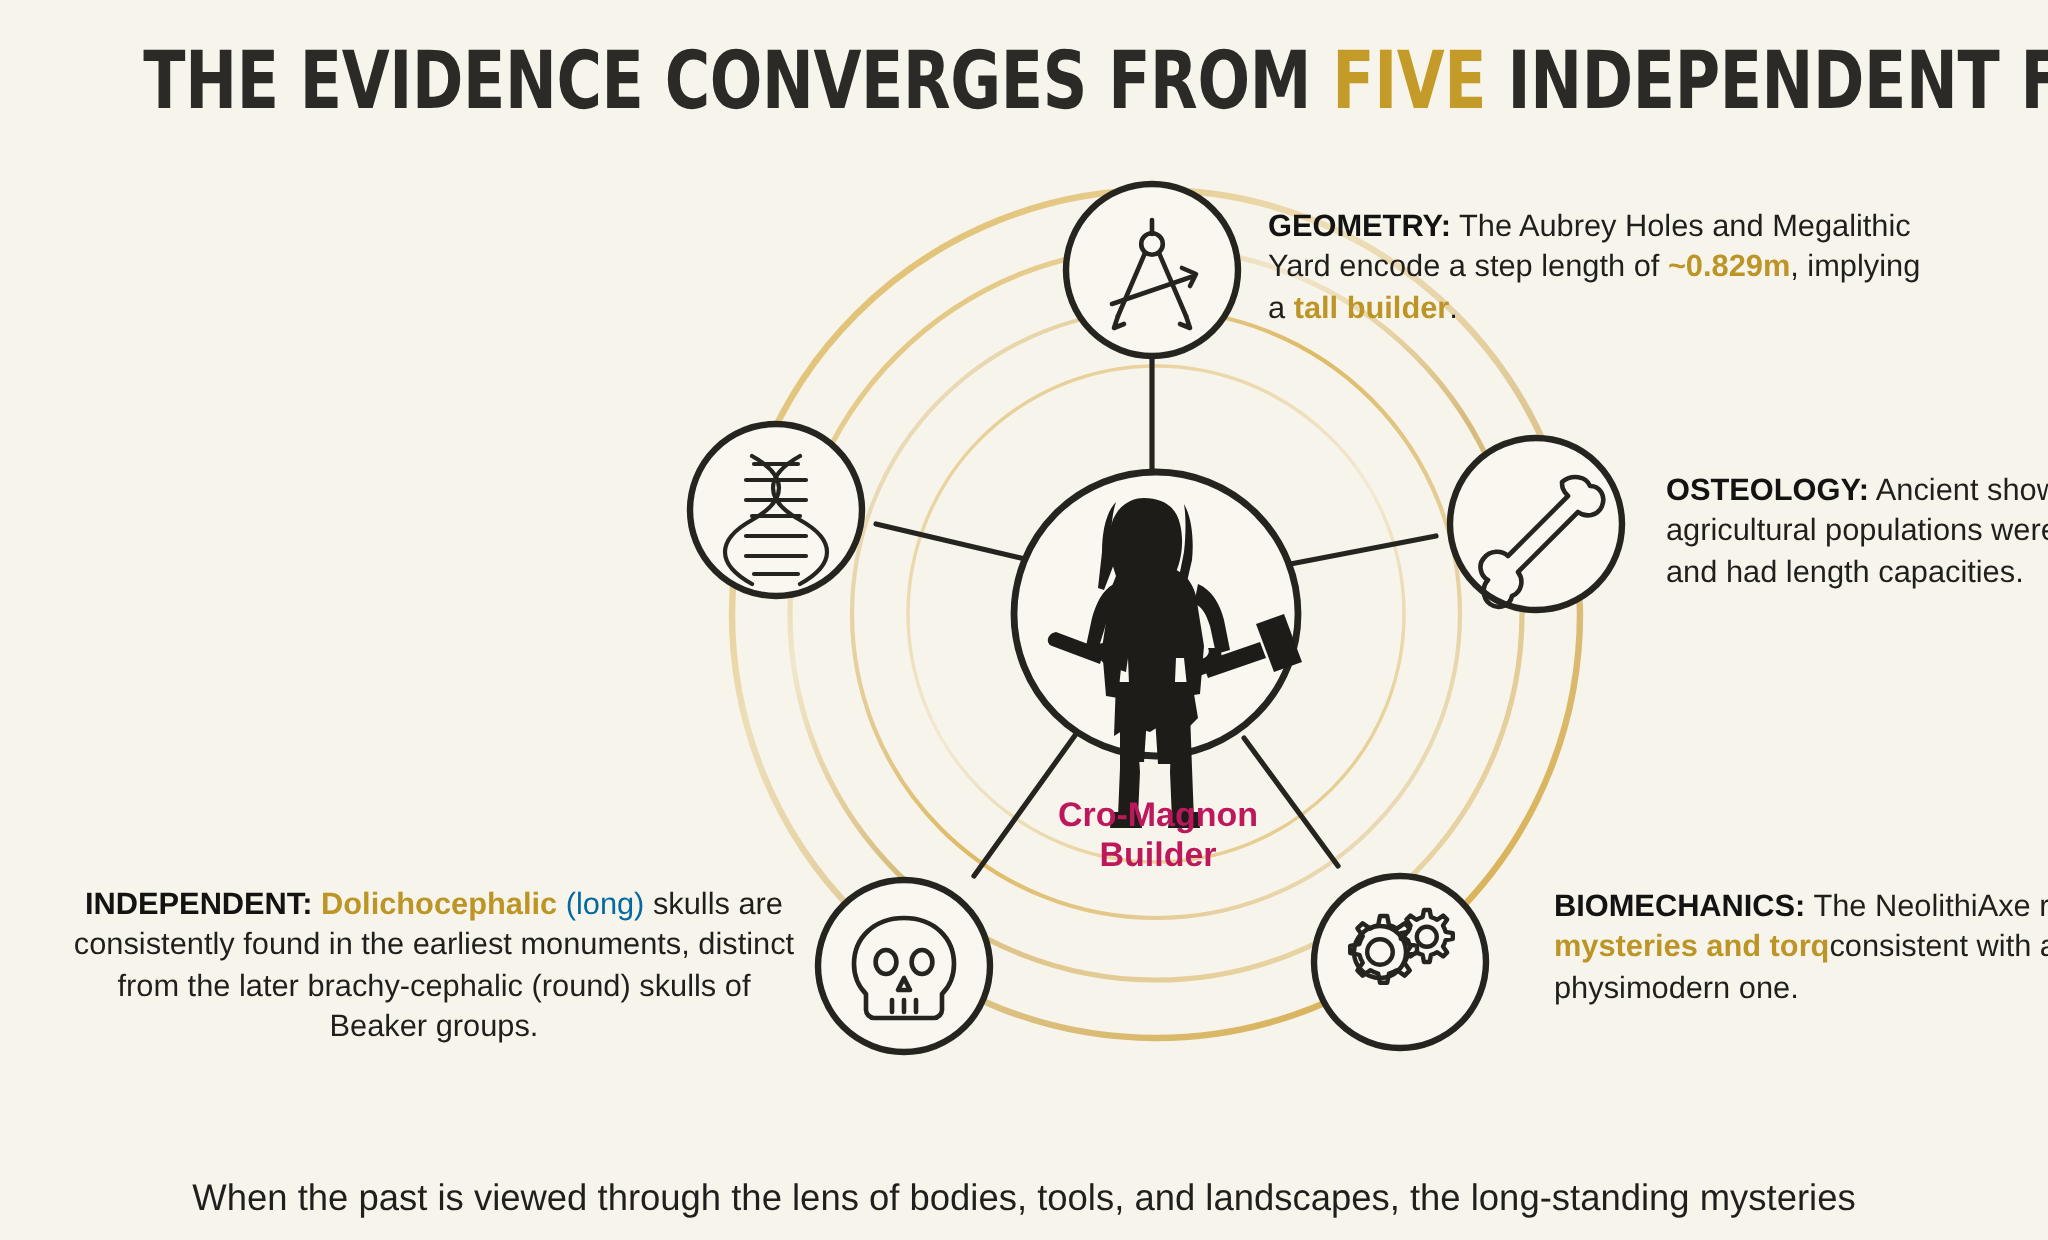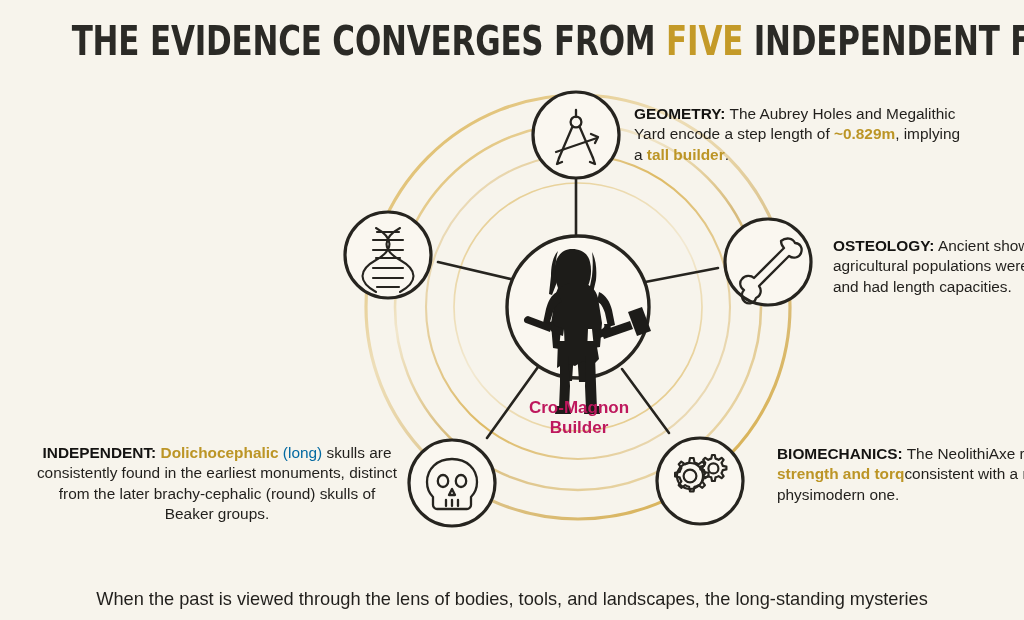--- a/index.html
+++ b/index.html
@@ -246,18 +246,18 @@
 
   <div class="blk" id="blk-osteology">
     <b>OSTEOLOGY:</b><span> Ancient </span><span>show pre-agricultural populations were </span><span> </span><span class="g">skulls</span><span>, and had length </span><span>capacities.</span>
   </div>
 
   <div class="blk" id="blk-craniometry">
     <b>INDEPENDENT:</b><span> </span><span class="g">Dolichocephalic</span><span class="gl"> (long)</span><span> skulls are consistently found in the earliest monuments, distinct from the later brachy-cephalic (round) skulls of Beaker groups.</span>
   </div>
 
   <div class="blk" id="blk-biomechanics">
-    <b>BIOMECHANICS:</b><span> The Neolithi</span><span>Axe requires </span><span class="g">strength and torq</span><span>consistent with a robust physi</span><span>modern one.</span>
+    <b>BIOMECHANICS:</b><span> The Neolithi</span><span>Axe requires </span><span class="g">mysteries and torq</span><span>consistent with a robust physi</span><span>modern one.</span>
   </div>
 
   <div id="caption">When the past is viewed through the lens of bodies, tools, and landscapes, the long-standing mysteries</div>
 
 </div>
 
 </body></html>

